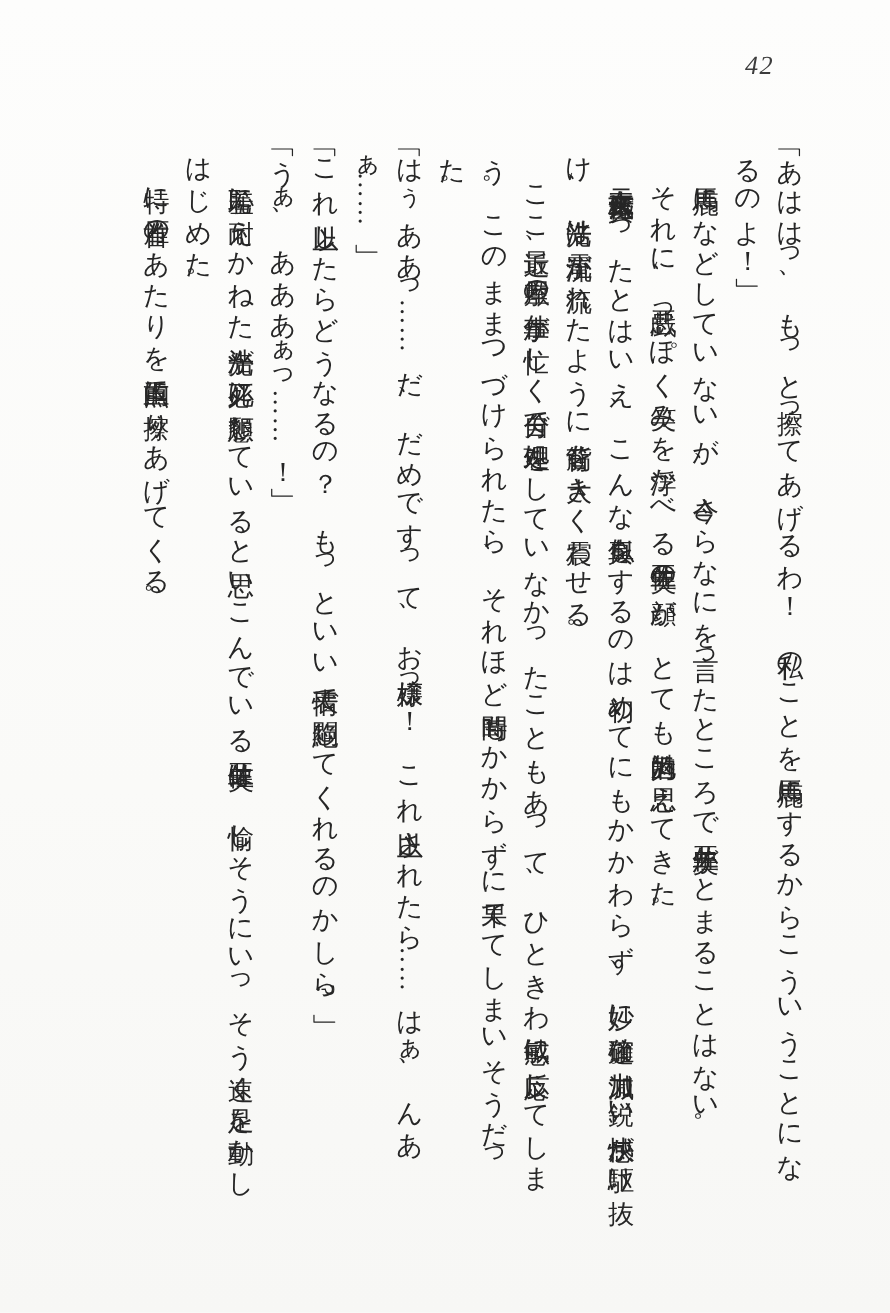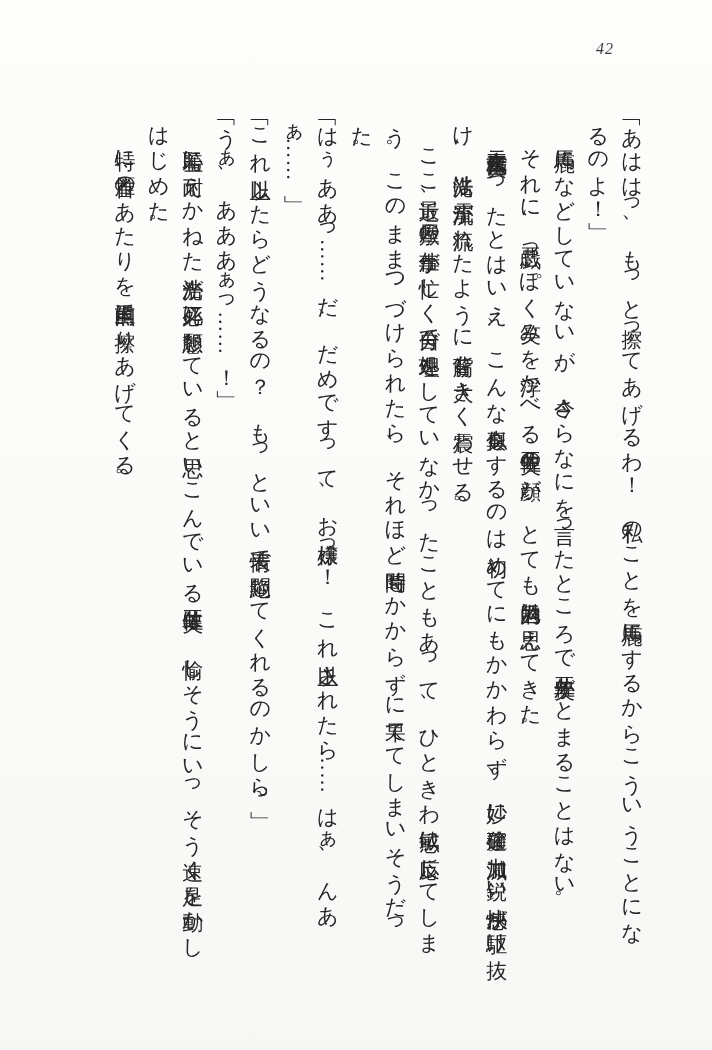--- a/index.html
+++ b/index.html
@@ -16,21 +16,21 @@
   }
   .page {
     position: absolute;
     inset: 0;
     background: linear-gradient(180deg, #fdfdfc 0%, #fafaf8 60%, #f7f7f5 100%);
   }
   .page-number {
     position: absolute;
     top: 40px;
     left: 596px;
-    font-size: 16px;
+    font-size: 21px;
     font-style: italic;
     color: #3c3c3c;
     letter-spacing: 1px;
   }
   .text-block {
     position: absolute;
     top: 112px;
     right: 64px;
     height: 838px;
     width: 580px;

